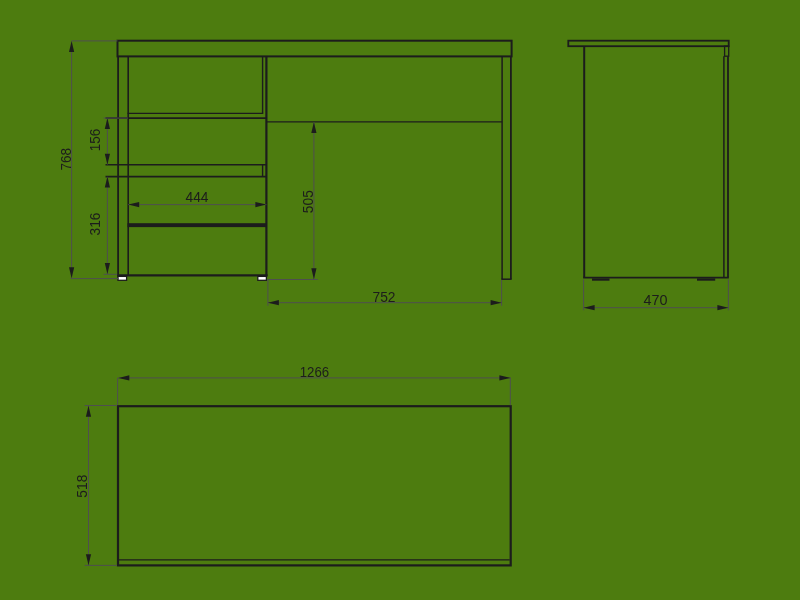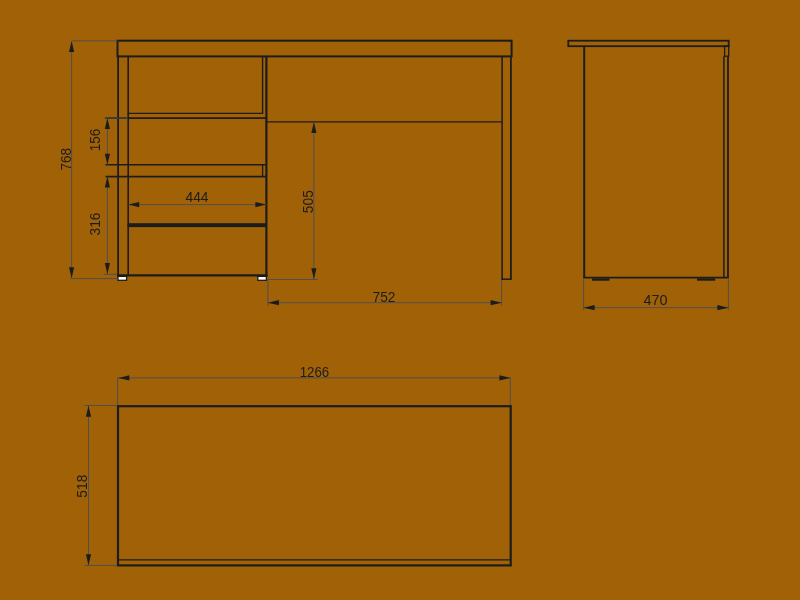--- a/index.html
+++ b/index.html
@@ -1,16 +1,16 @@
 <!DOCTYPE html>
 <html><head>
 <meta charset="utf-8">
 <style>
   html,body{margin:0;padding:0;background:#ffffff;}
-  #wrap{position:relative;transform:translateZ(0);will-change:transform;width:800px;height:600px;background:#a16207;overflow:hidden;}
+  #wrap{position:relative;transform:translateZ(0);will-change:transform;width:800px;height:600px;background:#4d7c0f;overflow:hidden;}
   svg{display:block;}
   text{font-family:"Liberation Sans", sans-serif;font-size:15px;fill:#1c1c1c;opacity:.999;}
 </style>
 </head>
 <body>
 <div id="wrap">
 <svg width="800" height="600" viewBox="0 0 800 600">
 
   <rect x="117.5" y="40.7" width="394.1" height="15.7" fill="none" stroke="#1c1c1c" stroke-width="2"></rect>
 

